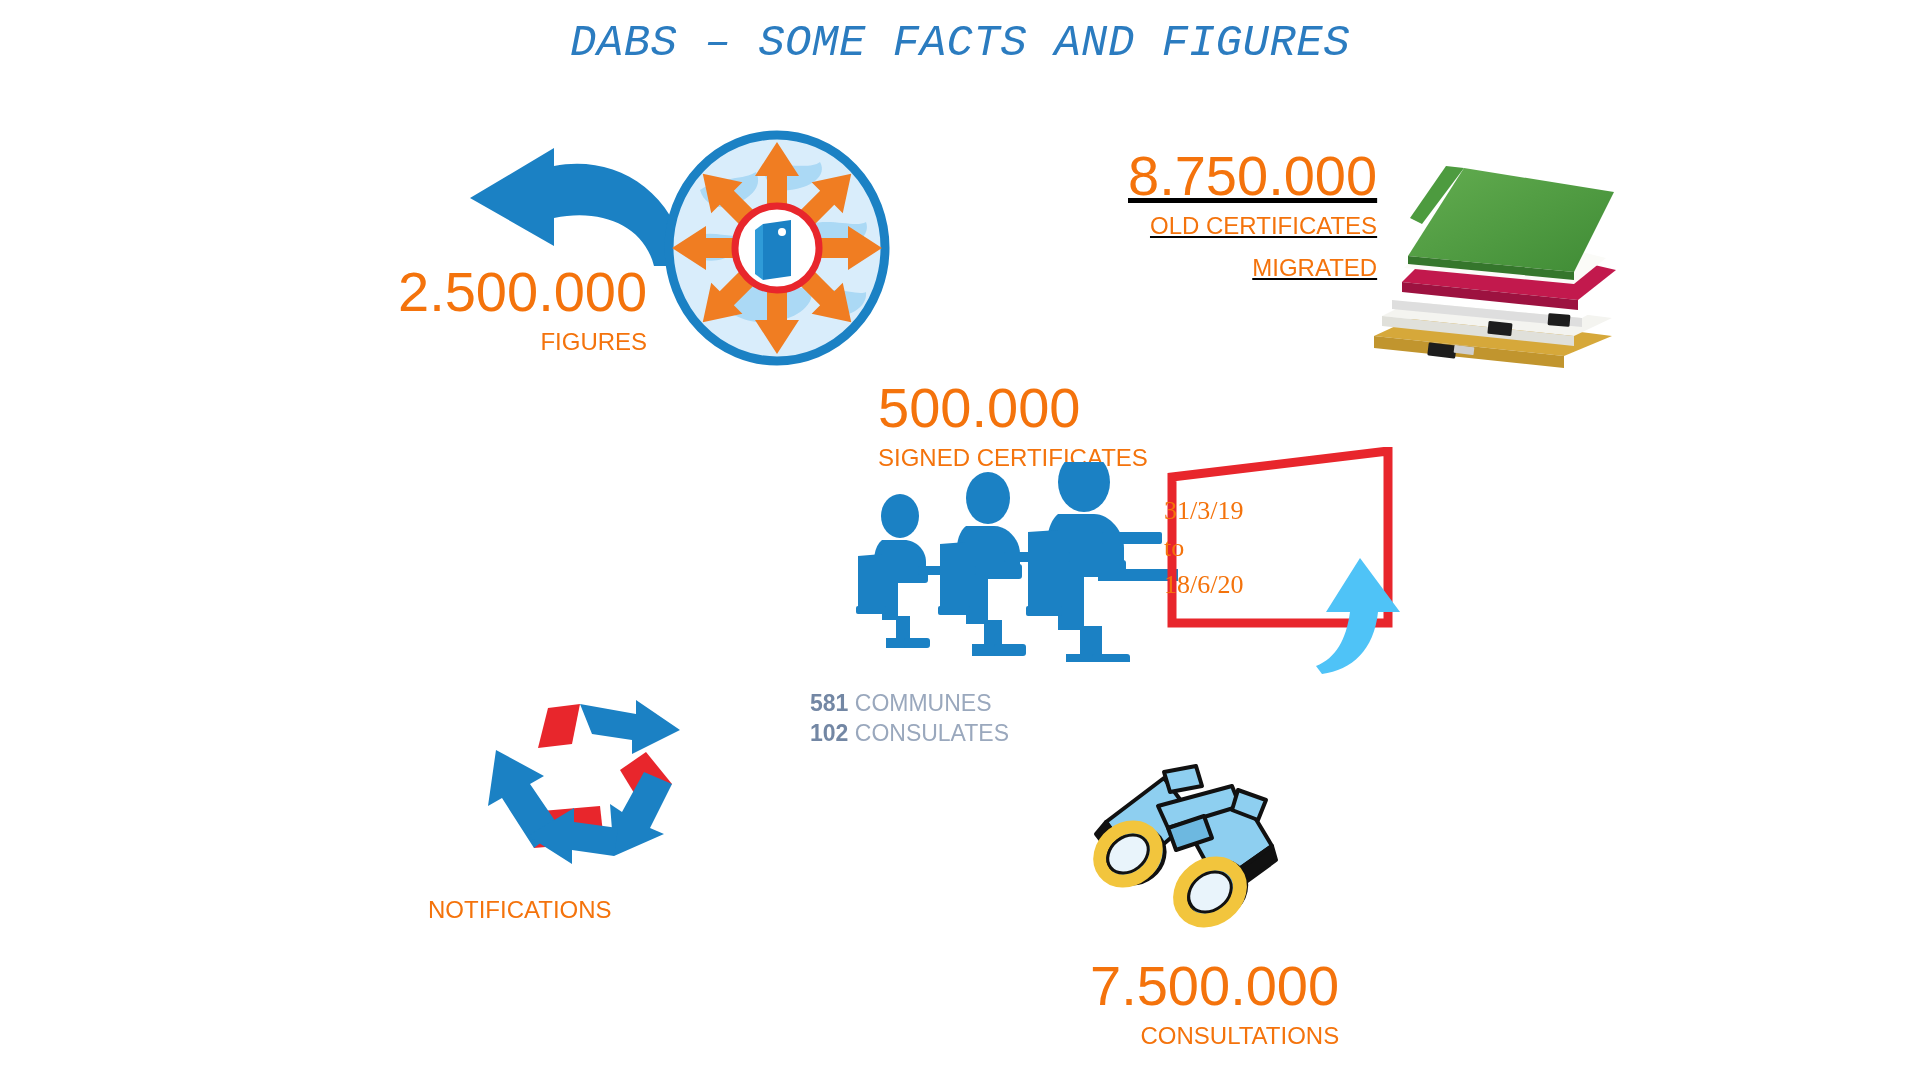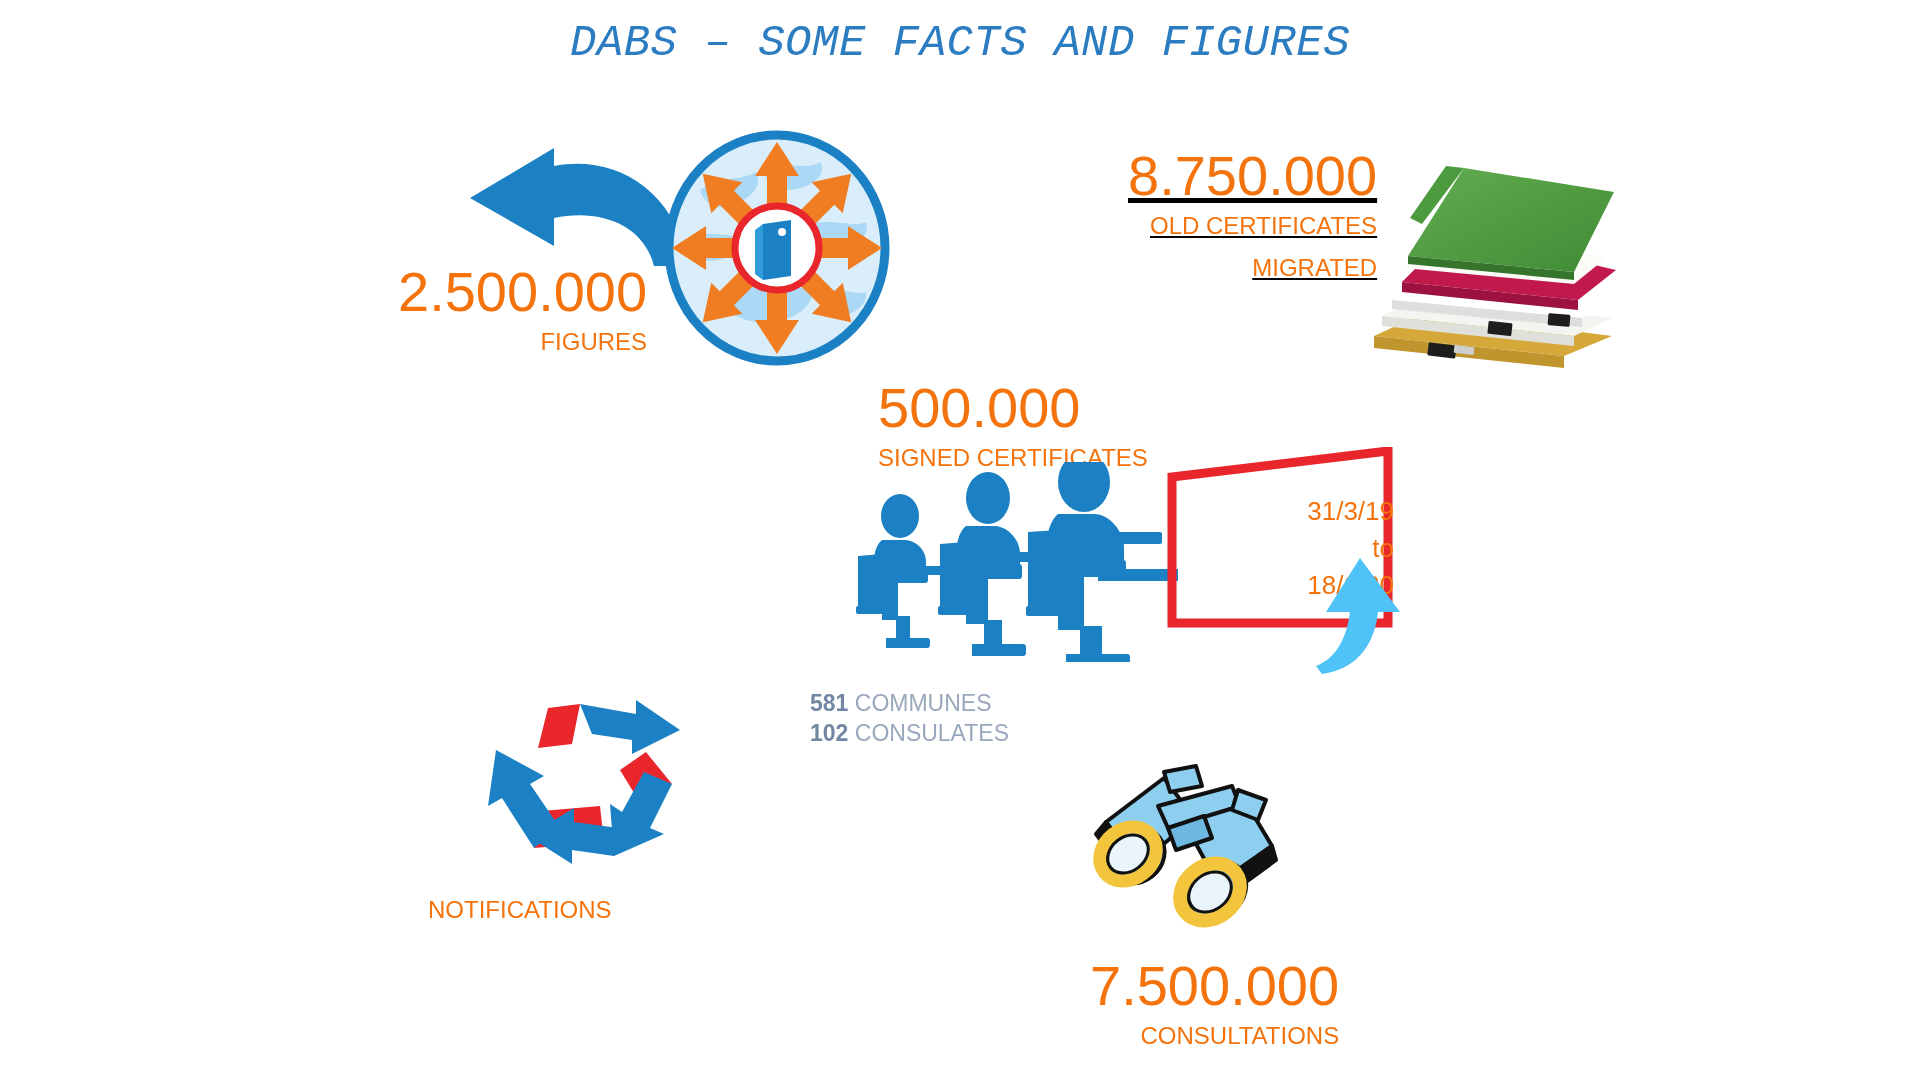--- a/index.html
+++ b/index.html
@@ -86,22 +86,22 @@
     left: 1164px;
     top: 447px;
     width: 230px;
     height: 182px;
   }
   #red-box .dates {
     position: absolute;
     left: 0;
     top: 46px;
     width: 230px;
-    text-align: right;
-    font-family: Liberation Sans, sans-serif;
+    text-align: left;
+    font-family: Liberation Serif, serif;
     font-size: 26px;
     color: #f4730c;
     line-height: 1.42;
   }
 
   
   .art { position: absolute; }
 </style>
 </head>
 <body>

